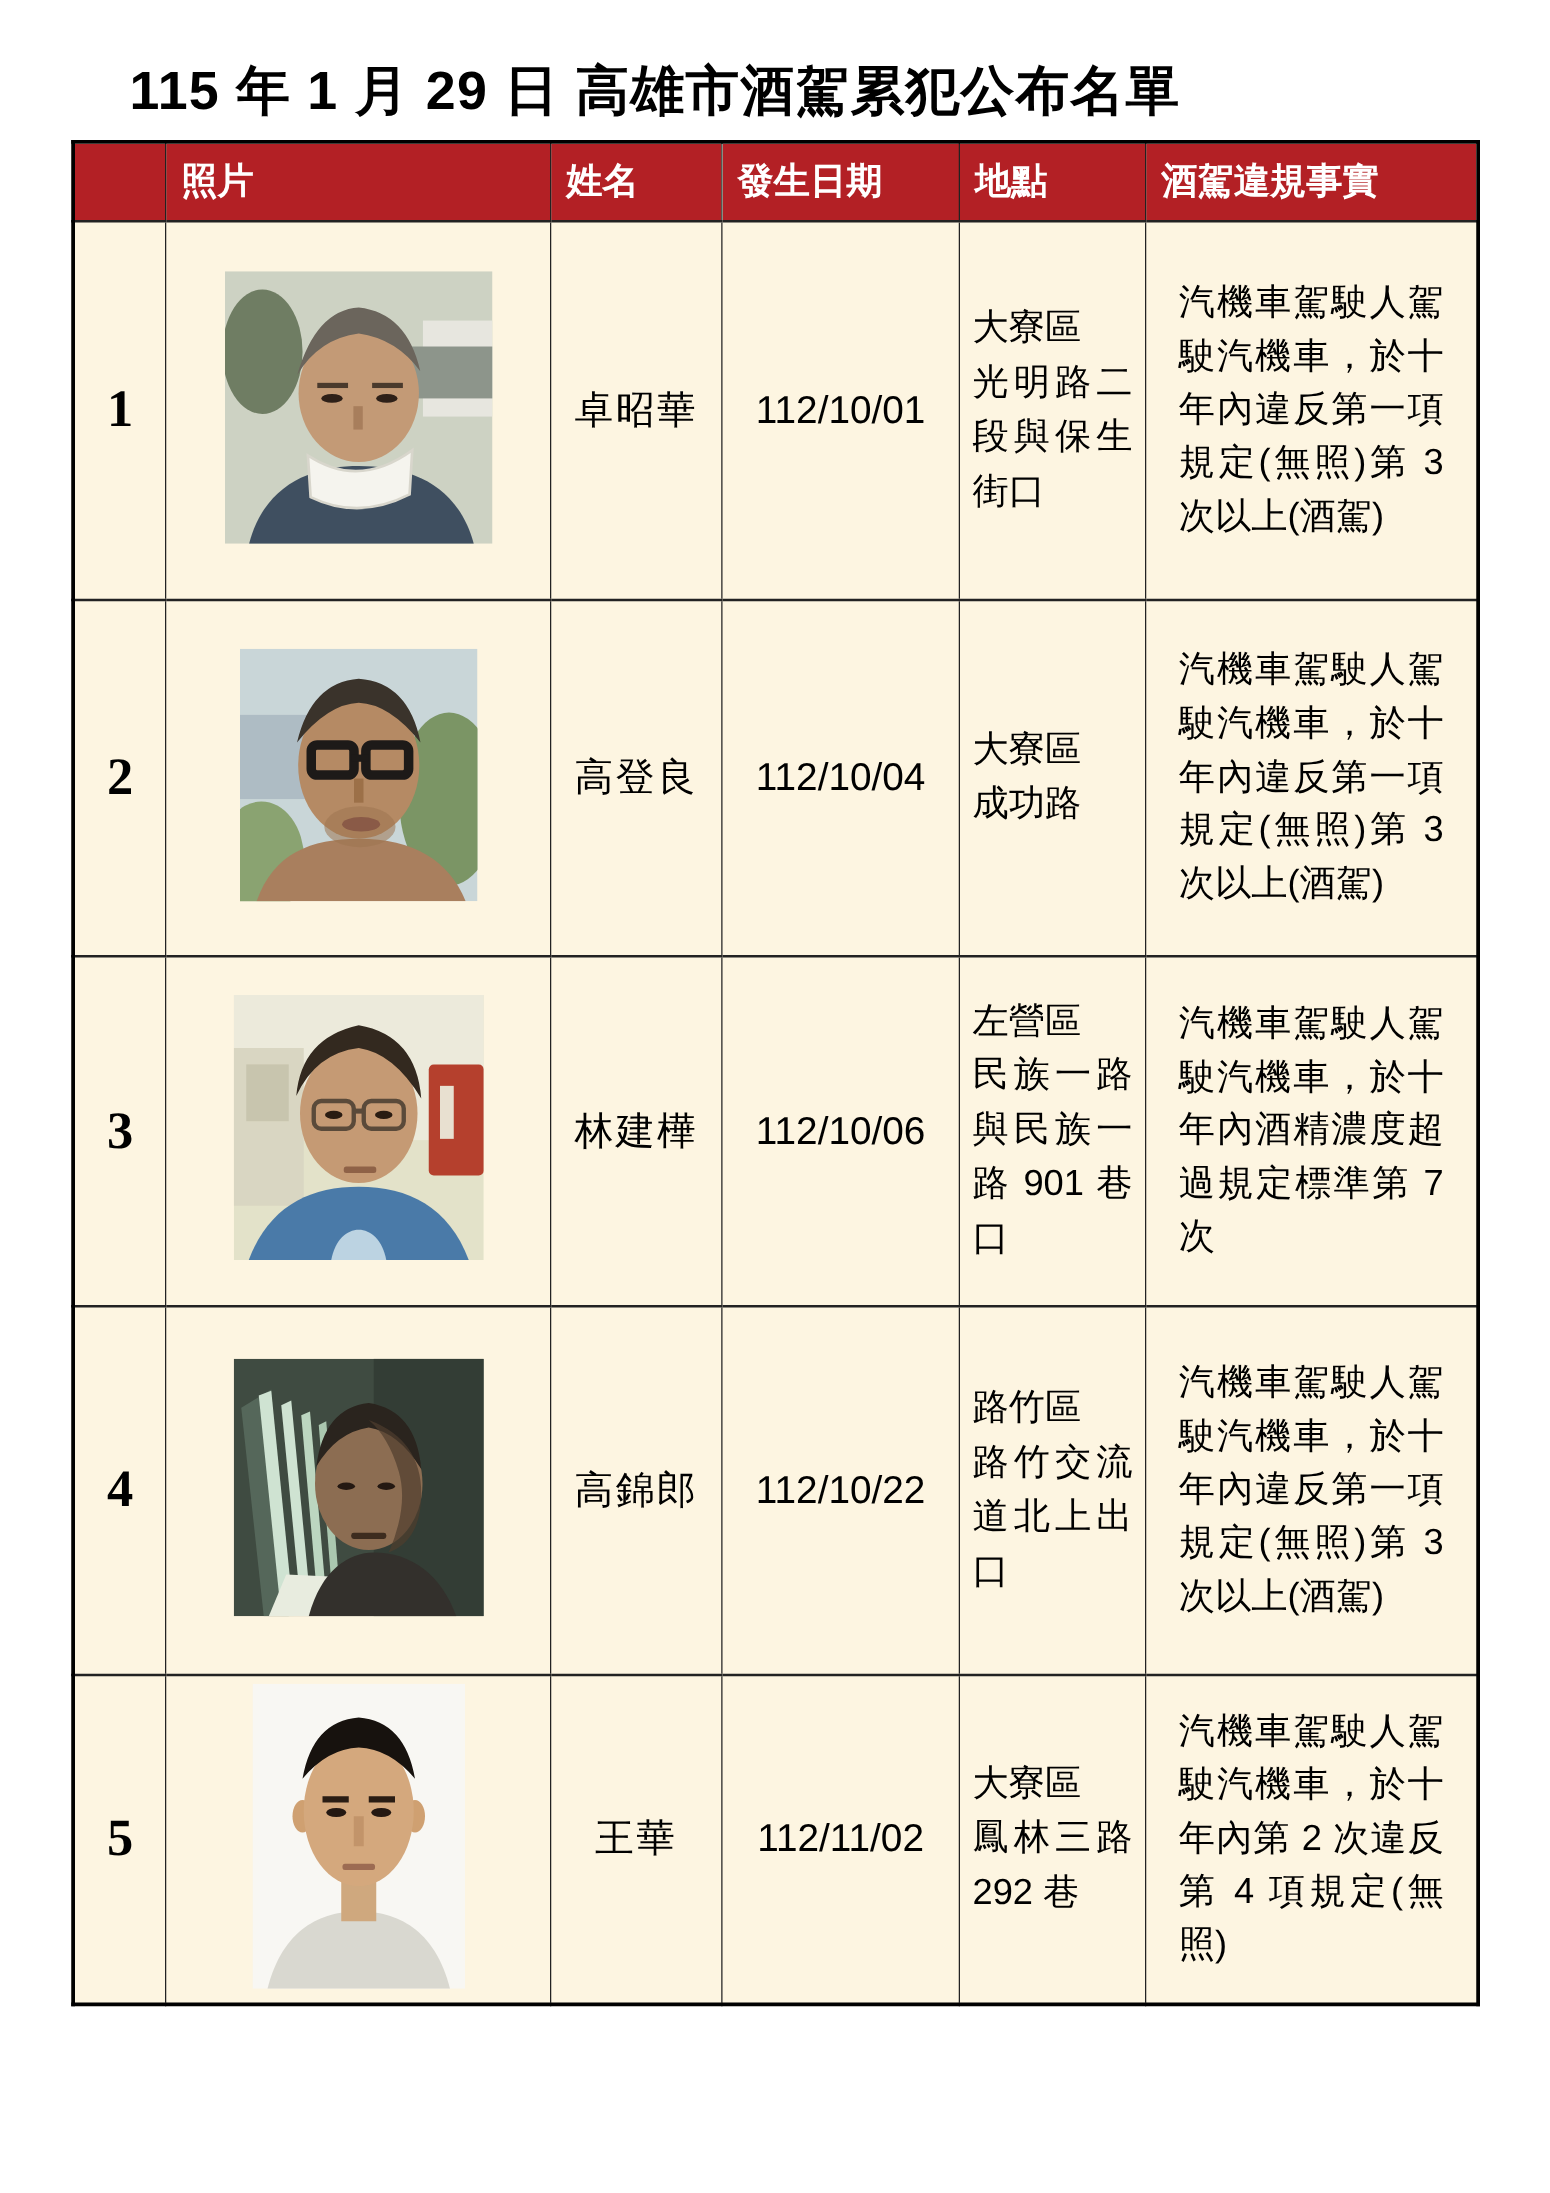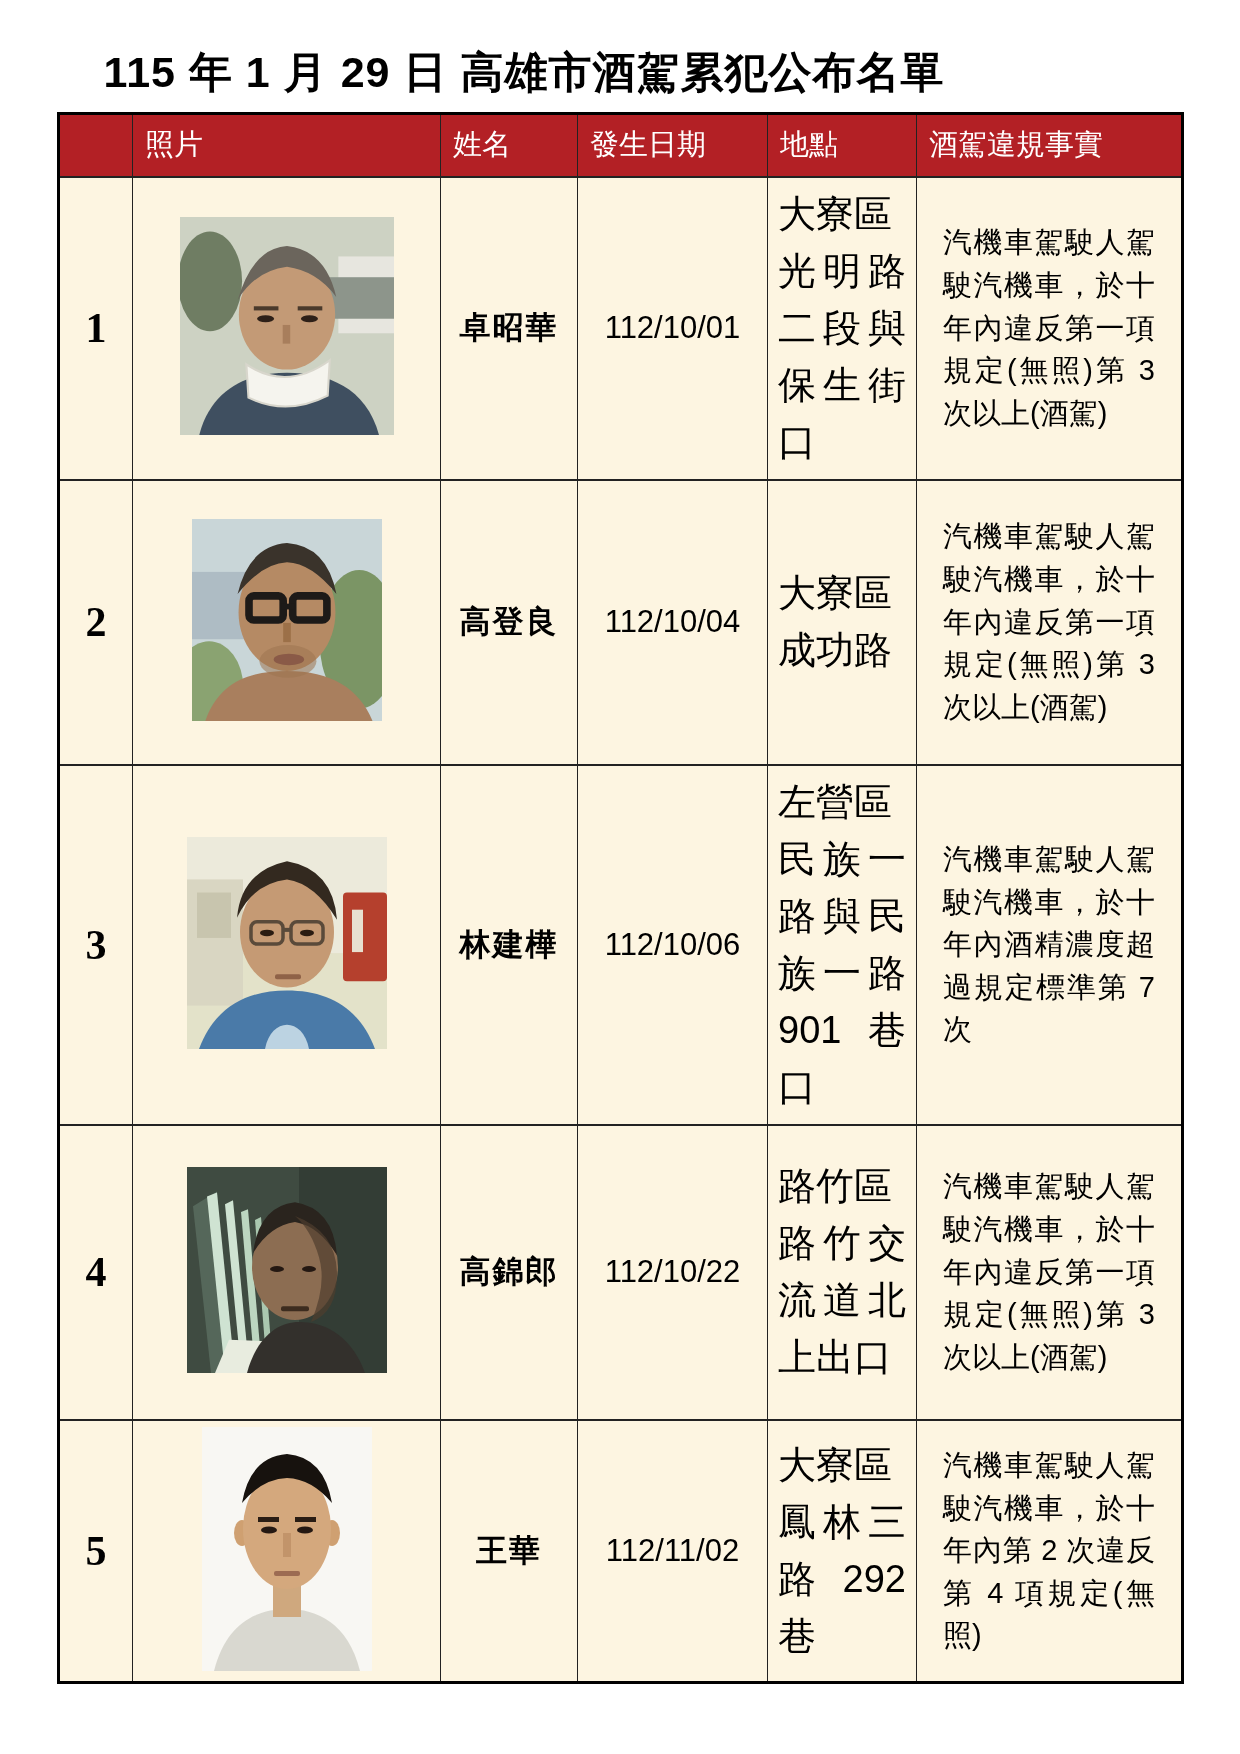--- a/index.html
+++ b/index.html
@@ -30,44 +30,44 @@
   }
   .roster th,.roster td{
     border-style:solid;border-color:var(--border-color);
     border-width:2px 1.5px;
     vertical-align:middle;
     overflow:hidden;
   }
   .roster thead tr{height:63px;}
   .roster th{
     background:var(--header-bg);color:var(--header-text);
-    font-size:29px;font-weight:normal;text-align:left;
+    font-size:29px;font-weight:bold;text-align:left;
     padding:4px 12px;
   }
   tr.r1{height:303px;}
   tr.r2{height:285px;}
   tr.r3{height:280px;}
   tr.r4{height:295px;}
   tr.r5{height:262px;}
   td.idx{
     text-align:center;font-size:42px;font-weight:600;
     font-family:"Liberation Serif","DejaVu Serif",serif;
   }
   td.photo-cell{text-align:center;padding:6px 0;}
   .photo{display:inline-block;line-height:0;}
   .photo svg{display:block;}
   .p1 svg{width:214px;height:218px;}
   .p2 svg{width:190px;height:202px;}
   .p3 svg{width:200px;height:212px;}
   .p4 svg{width:200px;height:206px;}
   .p5 svg{width:170px;height:244px;}
-  td.name{text-align:center;font-size:31px;font-weight:bold;letter-spacing:2px;}
+  td.name{text-align:center;font-size:31px;font-weight:normal;letter-spacing:2px;}
   td.date{text-align:center;font-size:31px;font-weight:400;}
   td.loc{
-    font-size:38px;line-height:1.5;padding:8px 10px;
+    font-size:29px;line-height:1.5;padding:8px 10px;
   }
   td.loc div{text-align:justify;text-justify:inter-character;}
   td.violation{
     font-size:29px;line-height:1.47;padding:10px 26px;
     text-align:justify;text-justify:inter-character;
   }
 </style>
 </head>
 <body>
 

